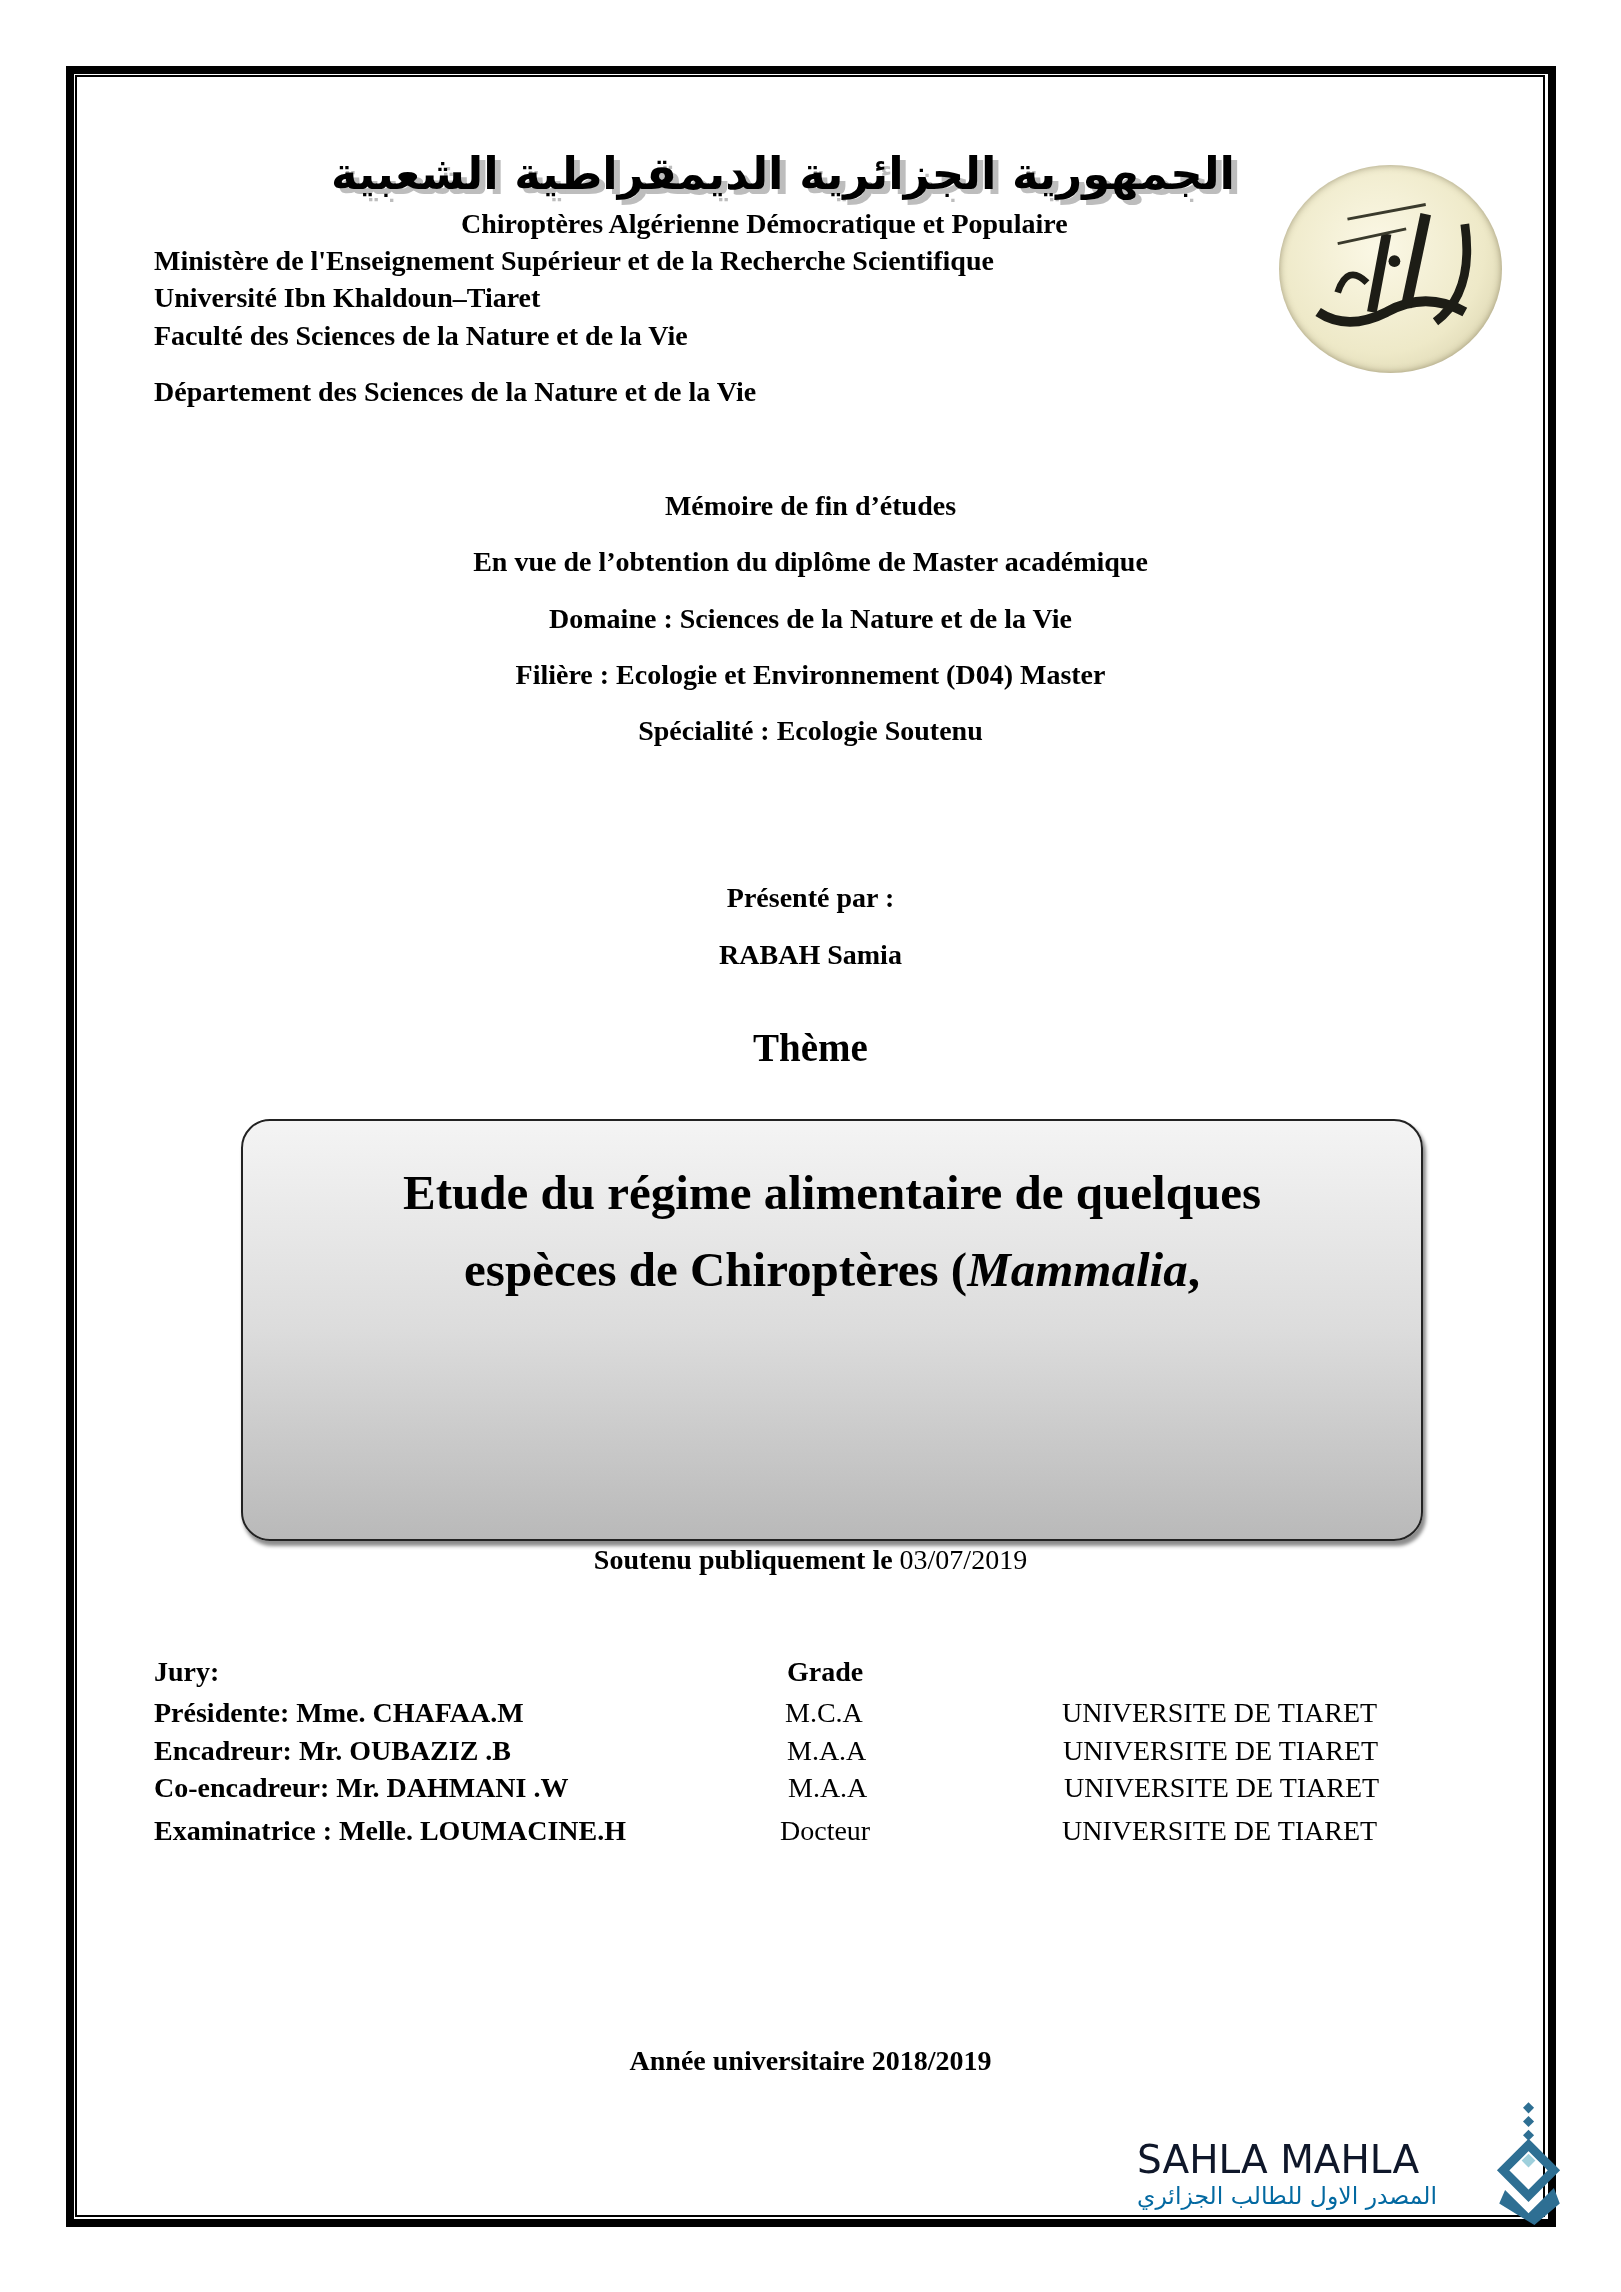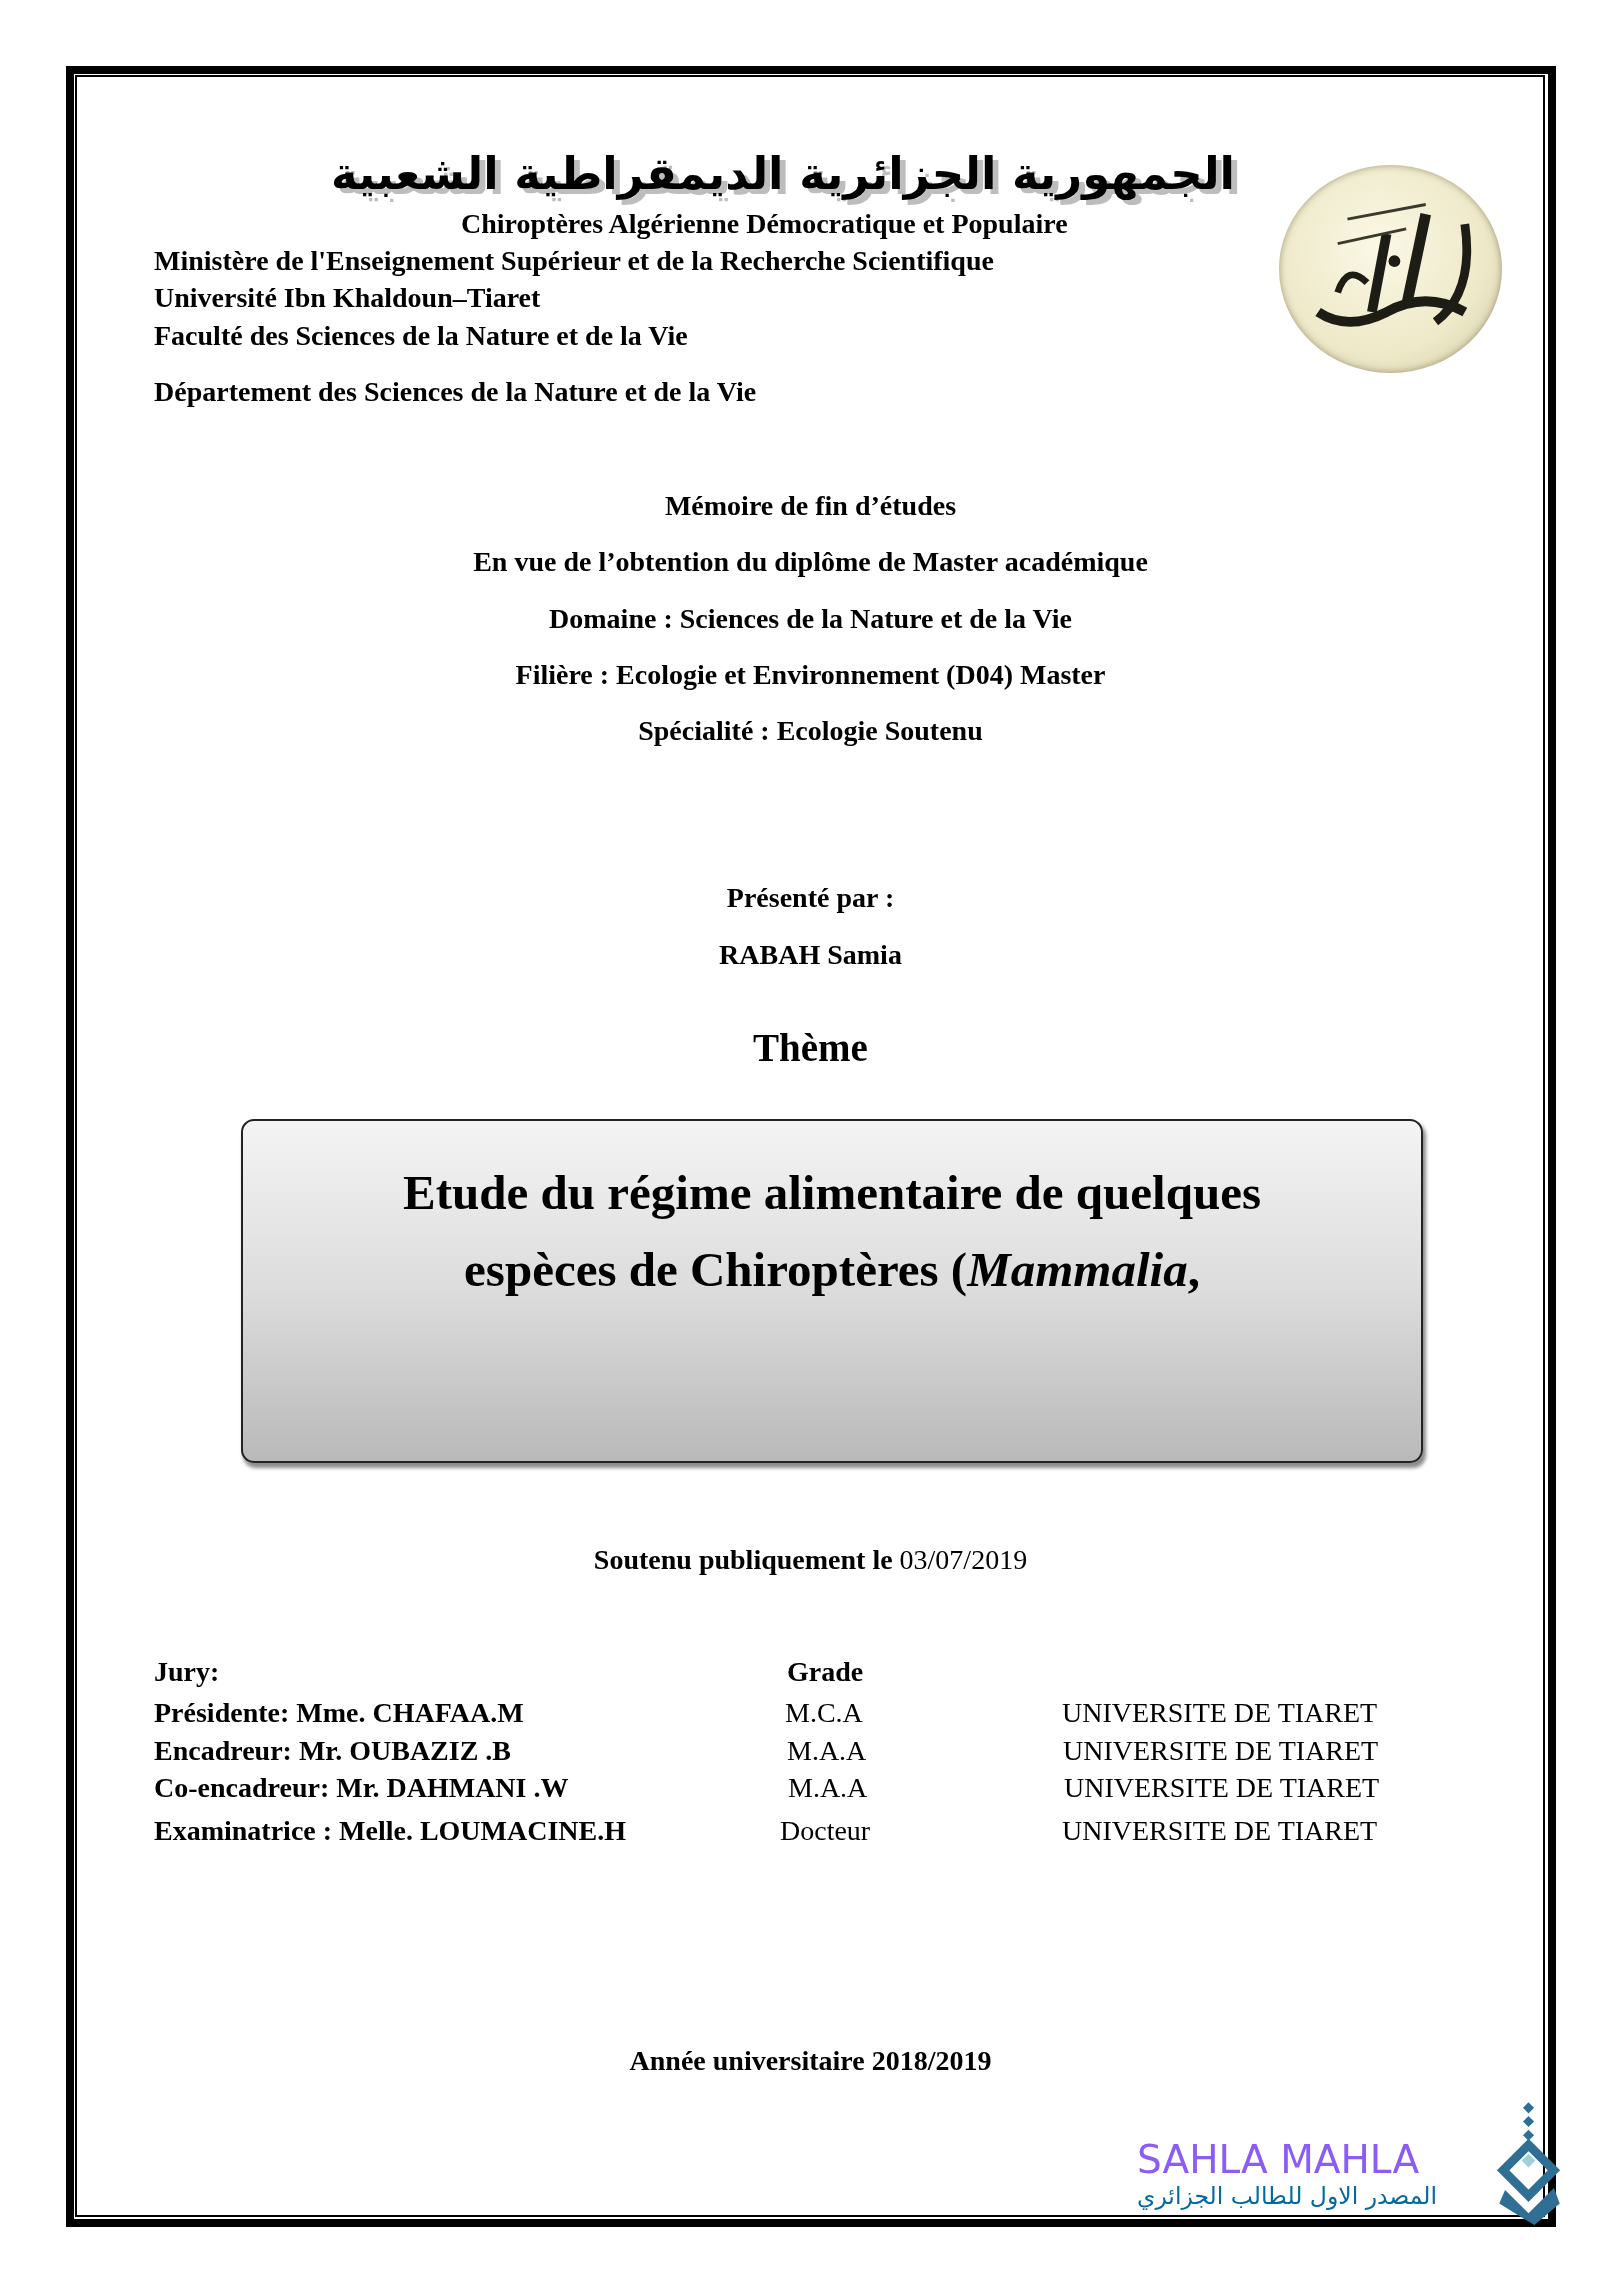--- a/index.html
+++ b/index.html
@@ -9,34 +9,34 @@
       box-sizing: border-box; border: 8.8px solid #000; }
     .frame-inner { position: absolute; left: 75px; top: 75px; width: 1470px; height: 2142px;
       box-sizing: border-box; border: 2.9px solid #000; }
     .abs { position: absolute; white-space: nowrap; }
     .b { font-weight: bold; }
     .center { left: 0; width: 1621px; text-align: center; }
     .arabic-title { font-family: "DejaVu Sans", sans-serif; font-weight: bold; font-size: 45px;
       direction: rtl; text-shadow: 5.9px 4.9px 0 #bdbdbd; letter-spacing: 1px; }
     .hdr { font-size: 28px; font-weight: bold; }
     .mid { font-size: 28px; font-weight: bold; }
-    .theme-box { position: absolute; left: 241px; top: 1119px; width: 1182px; height: 344px;
-      box-sizing: border-box; border: 2px solid #222; border-radius: 13px;
+    .theme-box { position: absolute; left: 241px; top: 1119px; width: 1182px; height: 422px;
+      box-sizing: border-box; border: 2px solid #222; border-radius: 29px;
       background: linear-gradient(to bottom, #f4f4f4 0%, #dcdcdc 50%, #b9b9b9 100%);
       box-shadow: 2.9px 4.9px 3.9px rgba(0,0,0,0.45);
       text-align: center; }
     .theme-title { margin-top: 33px; font-size: 49px; font-weight: bold; line-height: 77px; }
     .theme-title i { font-style: italic; }
     .jury-col { font-size: 28px; }
     .logo-seal { position: absolute; left: 1279px; top: 165px; width: 223px; height: 208px;
       border-radius: 50%; background: radial-gradient(circle at 45% 40%, #fbf8e6 0%, #eee9c8 60%, #cfc8a2 100%);
       box-shadow: inset 0 0 7.8px rgba(80,70,40,0.5); overflow: hidden; }
     .watermark { position: absolute; left: 1137px; top: 2137px; width: 421px; height: 98px; }
     .wm-latin { position: absolute; left: 0; top: 0; font-family: "DejaVu Sans", sans-serif;
-      font-size: 39px; color: #8b5cf6; letter-spacing: 0px; }
+      font-size: 39px; color: #0f172a; letter-spacing: 0px; }
     .wm-arabic { position: absolute; left: 0; top: 45px; font-family: "DejaVu Sans", sans-serif;
       font-size: 23.5px; color: #0369a1; direction: rtl; }
   </style>
 </head>
 <body>
 
 <div class="frame-outer"></div>
 <div class="frame-inner"></div>
 
 <div class="abs arabic-title" style="left:392px; top:147px; width:843px; text-align:center;">الجمهورية الجزائرية الديمقراطية الشعبية</div>

